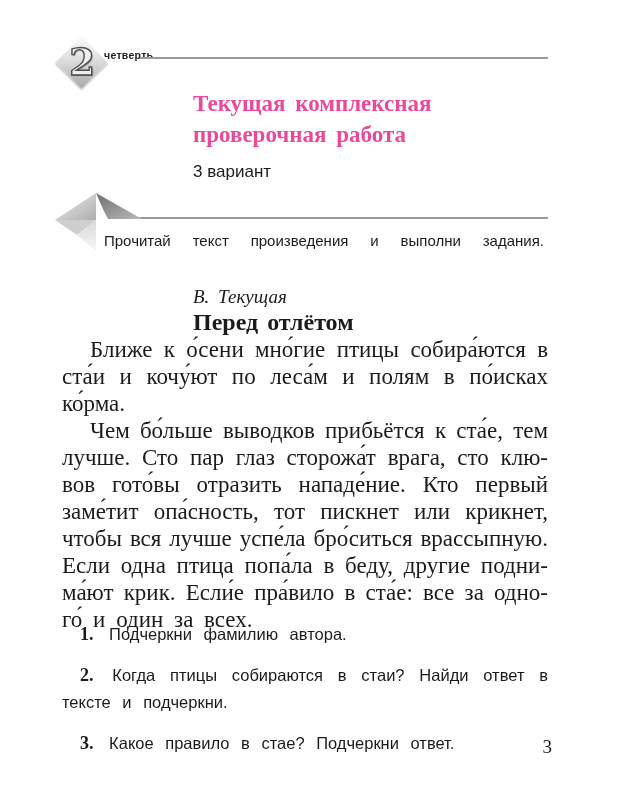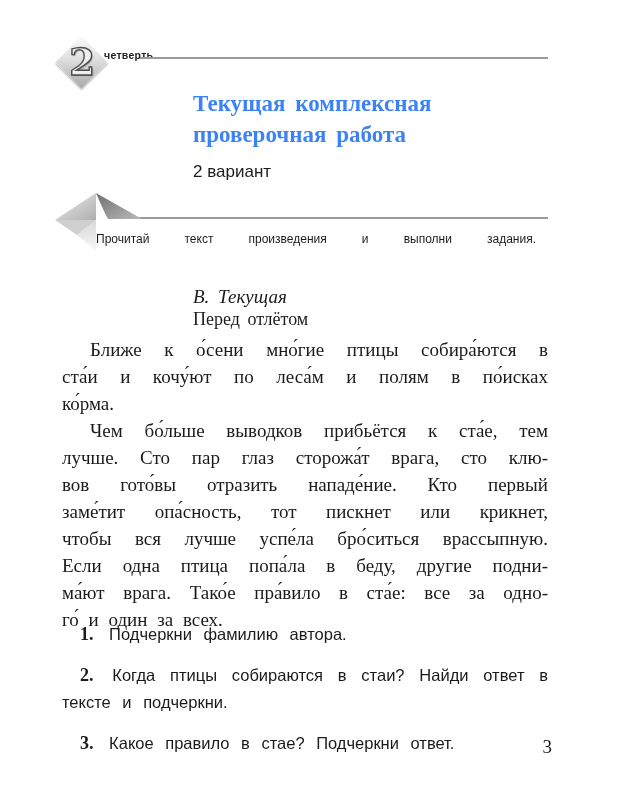--- a/index.html
+++ b/index.html
@@ -55,21 +55,21 @@
   
   .work-title {
     position: absolute;
     left: 193px; top: 88px;
     width: 380px;
     font-family: "Liberation Serif", serif;
     font-weight: bold;
     font-size: 23px;
     line-height: 31px;
     word-spacing: 4px;
-    color: #3b82f6;
+    color: #ec4899;
   }
   .variant-label {
     position: absolute;
     left: 193px; top: 162px;
     font-family: "Liberation Sans", sans-serif;
     font-size: 17px;
     color: #1b1b1b;
   }
 
   
@@ -81,53 +81,53 @@
   }
   .divider-arrow {
     position: absolute;
     left: 52px; top: 190px;
     width: 92px; height: 64px;
   }
 
   
   .instruction {
     position: absolute;
-    left: 96px; top: 232px;
+    left: 104px; top: 232px;
     width: 440px;
     font-family: "Liberation Sans", sans-serif;
-    font-size: 12px;
+    font-size: 15px;
     text-align: justify;
     text-align-last: justify;
     color: #1b1b1b;
   }
 
   
   .story-author {
     position: absolute;
     left: 193px; top: 286px;
     font-family: "Liberation Serif", serif;
     font-style: italic;
     font-size: 19px;
     word-spacing: 4px;
   }
   .story-title {
     position: absolute;
     left: 193px; top: 309px;
     font-family: "Liberation Serif", serif;
-    font-weight: normal;
-    font-size: 18px;
+    font-weight: bold;
+    font-size: 24px;
     word-spacing: 3px;
     text-align: center;
   }
   .story-body {
     position: absolute;
     left: 62px; top: 336px;
     width: 486px;
     font-family: "Liberation Serif", serif;
-    font-size: 19px;
+    font-size: 23px;
     line-height: 27px;
   }
   .s-line { display: block; }
   .s-line.just { text-align: justify; text-align-last: justify; }
   .s-line.indent { padding-left: 28px; }
   .s-line.plain { word-spacing: 5px; }
 
   
   .tasks {
     position: absolute;
@@ -164,21 +164,21 @@
 
   <div class="quarter-diamond"></div>
   <div class="quarter-number">2</div>
   <div class="quarter-label">четверть</div>
   <div class="header-rule"></div>
 
   <div class="work-title">
     <span>Текущая комплексная</span><br>
     <span>проверочная работа</span>
   </div>
-  <div class="variant-label">2 вариант</div>
+  <div class="variant-label">3 вариант</div>
 
   <div class="divider-rule"></div>
   <svg class="divider-arrow" viewBox="0 0 92 64" xmlns="http://www.w3.org/2000/svg">
     <defs>
       <linearGradient id="gLight" x1="0" y1="0" x2="1" y2="1">
         <stop offset="0" stop-color="#ededed"></stop>
         <stop offset="1" stop-color="#aeaeae"></stop>
       </linearGradient>
       <linearGradient id="gDark" x1="0" y1="0" x2="1" y2="1">
         <stop offset="0" stop-color="#6f6f6f"></stop>
@@ -203,21 +203,21 @@
   <div class="story-body">
     <span class="s-line just indent">Ближе к о́сени мно́гие птицы собира́ются в</span>
     <span class="s-line just">ста́и и кочу́ют по леса́м и полям в по́исках</span>
     <span class="s-line plain">ко́рма.</span>
     <span class="s-line just indent">Чем бо́льше выводков прибьётся к ста́е, тем</span>
     <span class="s-line just">лучше. Сто пар глаз сторожа́т врага, сто клю-</span>
     <span class="s-line just">вов гото́вы отразить нападе́ние. Кто первый</span>
     <span class="s-line just">заме́тит опа́сность, тот пискнет или крикнет,</span>
     <span class="s-line just">чтобы вся лучше успе́ла бро́ситься врассыпную.</span>
     <span class="s-line just">Если одна птица попа́ла в беду, другие подни-</span>
-    <span class="s-line just">ма́ют врага. Тако́е пра́вило в ста́е: все за одно-</span>
+    <span class="s-line just">ма́ют крик. Если́е пра́вило в ста́е: все за одно-</span>
     <span class="s-line plain">го́ и один за всех.</span>
   </div>
 
   <div class="tasks">
     <div class="task">
       <span class="t-line first loose"><b class="t-num">1.</b> <span>Подчеркни фамилию автора.</span></span>
     </div>
     <div class="task">
       <span class="t-line first justify"><b class="t-num">2.</b> <span>Когда птицы собираются в стаи? Найди ответ в</span></span>
       <span class="t-line loose">тексте и подчеркни.</span>

